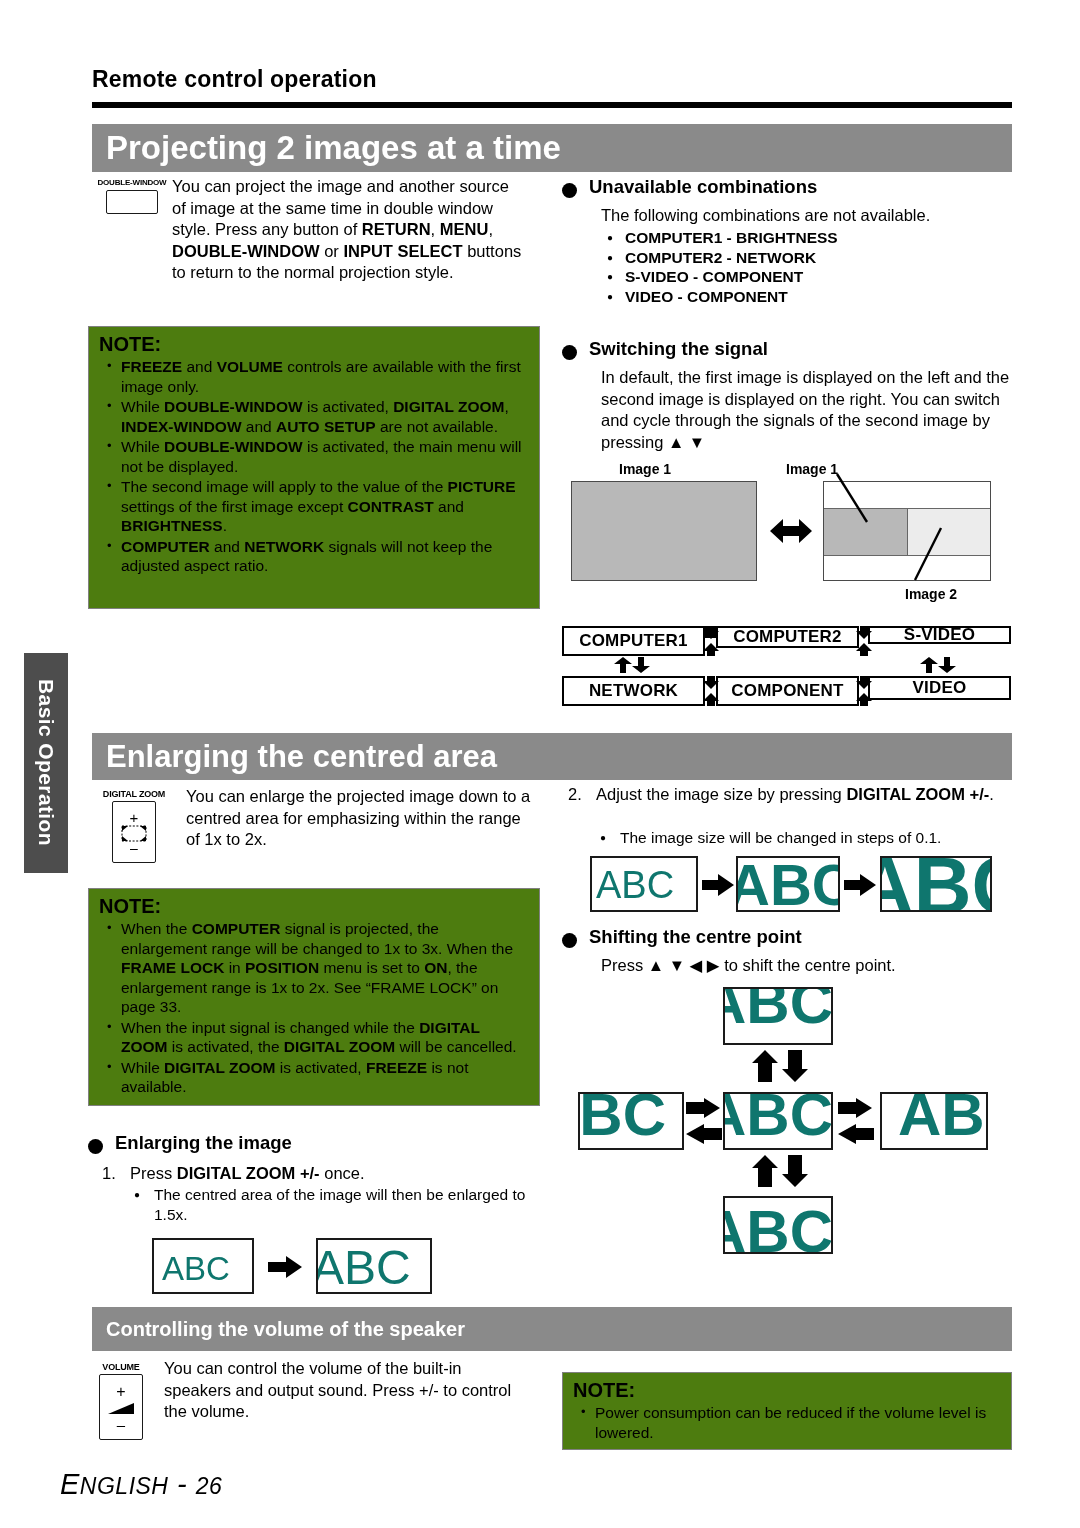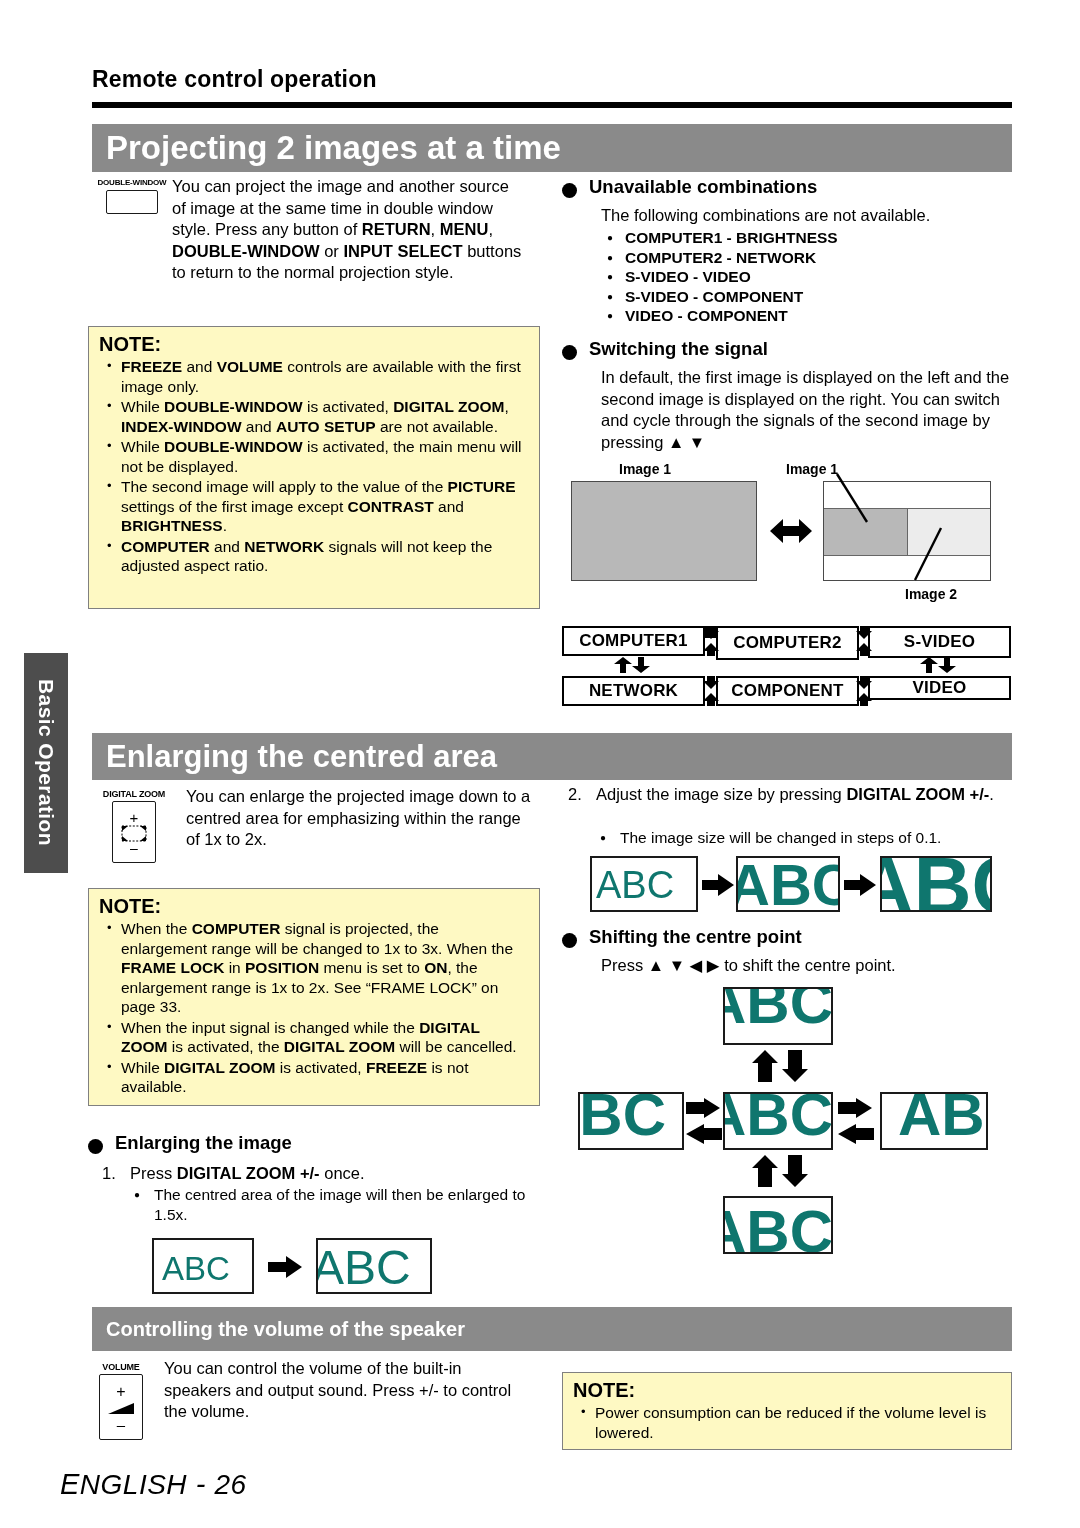--- a/index.html
+++ b/index.html
@@ -69,21 +69,21 @@
   .rk-box{
     border:1.6px solid #1a1a1a; border-radius:2px;
     background:#fff;
     display:flex; flex-direction:column; align-items:center; justify-content:center;
   }
 
   
   .note-box{
     position:absolute;
     border:1.6px solid #808080;
-    background:#fef9c3;
+    background:#4d7c0f;
     padding:6px 10px 8px 10px;
   }
   .note-title{ font-size:20px; font-weight:bold; margin-bottom:1px; }
   .note-list{ margin:0; padding:0; list-style:none; }
   .note-list li{
     position:relative;
     font-size:15.5px; line-height:19.5px;
     padding-left:22px; margin-top:1px;
   }
   .note-list li:before{
@@ -147,21 +147,21 @@
     white-space:nowrap;
     line-height:1;
   }
 
   
   .footer{
     position:absolute; left:60px; top:1468px;
     font-style:italic; font-size:29px; letter-spacing:0.5px;
   }
   .footer .cap{ font-size:29px; }
-  .footer .sc{ font-size:28px; }
+  .footer .sc{ font-size:23px; }
 </style>
 </head>
 <body>
 
 <div id="page">
 
   <div class="running-head">Remote control operation</div>
   <div class="head-rule"></div>
 
   <div class="side-tab">
@@ -191,21 +191,20 @@
   </div>
 
   <div class="sec-head" style="left:562px; top:176px; width:440px;">
     <div class="dot"></div>
     <div class="txt">Unavailable combinations</div>
   </div>
   <div class="body-text" style="left:601px; top:205px; width:415px;">The following combinations are not available.</div>
   <ul class="disc-list" style="position:absolute; left:601px; top:228px; width:415px;" id="unavail-list">
       <li>COMPUTER1 - BRIGHTNESS</li>
       <li>COMPUTER2 - NETWORK</li>
-      <li>S-VIDEO - VIDEO</li>
       <li>S-VIDEO - COMPONENT</li>
       <li>VIDEO - COMPONENT</li>
     </ul>
 
   <div class="sec-head" style="left:562px; top:338px; width:440px;">
     <div class="dot"></div>
     <div class="txt">Switching the signal</div>
   </div>
   <div class="body-text" style="left:601px; top:367px; width:415px;">In default, the first image is displayed on the left and the second image is displayed on the right. You can switch and cycle through the signals of the second image by pressing ▲ ▼</div>
 
@@ -221,22 +220,22 @@
     <div style="position:absolute; left:0; top:26px; width:50%; height:48px; background:#b8b8b8; border-top:1px solid #666; border-bottom:1px solid #666;"></div>
     <div style="position:absolute; left:50%; top:26px; width:50%; height:48px; background:#ececec; border-top:1px solid #666; border-bottom:1px solid #666; border-left:1px solid #666;"></div>
   </div>
   <svg style="position:absolute; left:823px; top:472px;" width="170" height="128">
     <line x1="14" y1="2" x2="44" y2="50" stroke="#000" stroke-width="2.4"></line>
     <line x1="92" y1="108" x2="118" y2="56" stroke="#000" stroke-width="2.4"></line>
   </svg>
   <div class="diag-lbl" style="left:905px; top:586px;">Image 2</div>
 
   <div class="sig-box" style="left:562px; top:626px; width:143px; height:30px;">COMPUTER1</div>
-  <div class="sig-box" style="left:716px; top:626px; width:143px; height:34px;">COMPUTER2</div>
-  <div class="sig-box" style="left:868px; top:626px; width:143px; height:32px;">S-VIDEO</div>
+  <div class="sig-box" style="left:716px; top:626px; width:143px; height:22px;">COMPUTER2</div>
+  <div class="sig-box" style="left:868px; top:626px; width:143px; height:18px;">S-VIDEO</div>
 
   <div class="sig-box" style="left:562px; top:676px; width:143px; height:30px;">NETWORK</div>
   <div class="sig-box" style="left:716px; top:676px; width:143px; height:30px;">COMPONENT</div>
   <div class="sig-box" style="left:868px; top:676px; width:143px; height:24px;">VIDEO</div>
 
   <svg style="position:absolute; left:703px; top:624px;" width="16" height="34">
     <polygon points="2,2 13,2 13,14 8,14 13,14 2,14" fill="#000"></polygon>
     <polygon points="2,2 12,2 12,7 16,7 8,15 0,7 4,7 4,2" fill="#000" transform="translate(0,0)"></polygon>
     <polygon points="14,32 4,32 4,27 0,27 8,19 16,27 12,27 12,32" fill="#000"></polygon>
   </svg>

